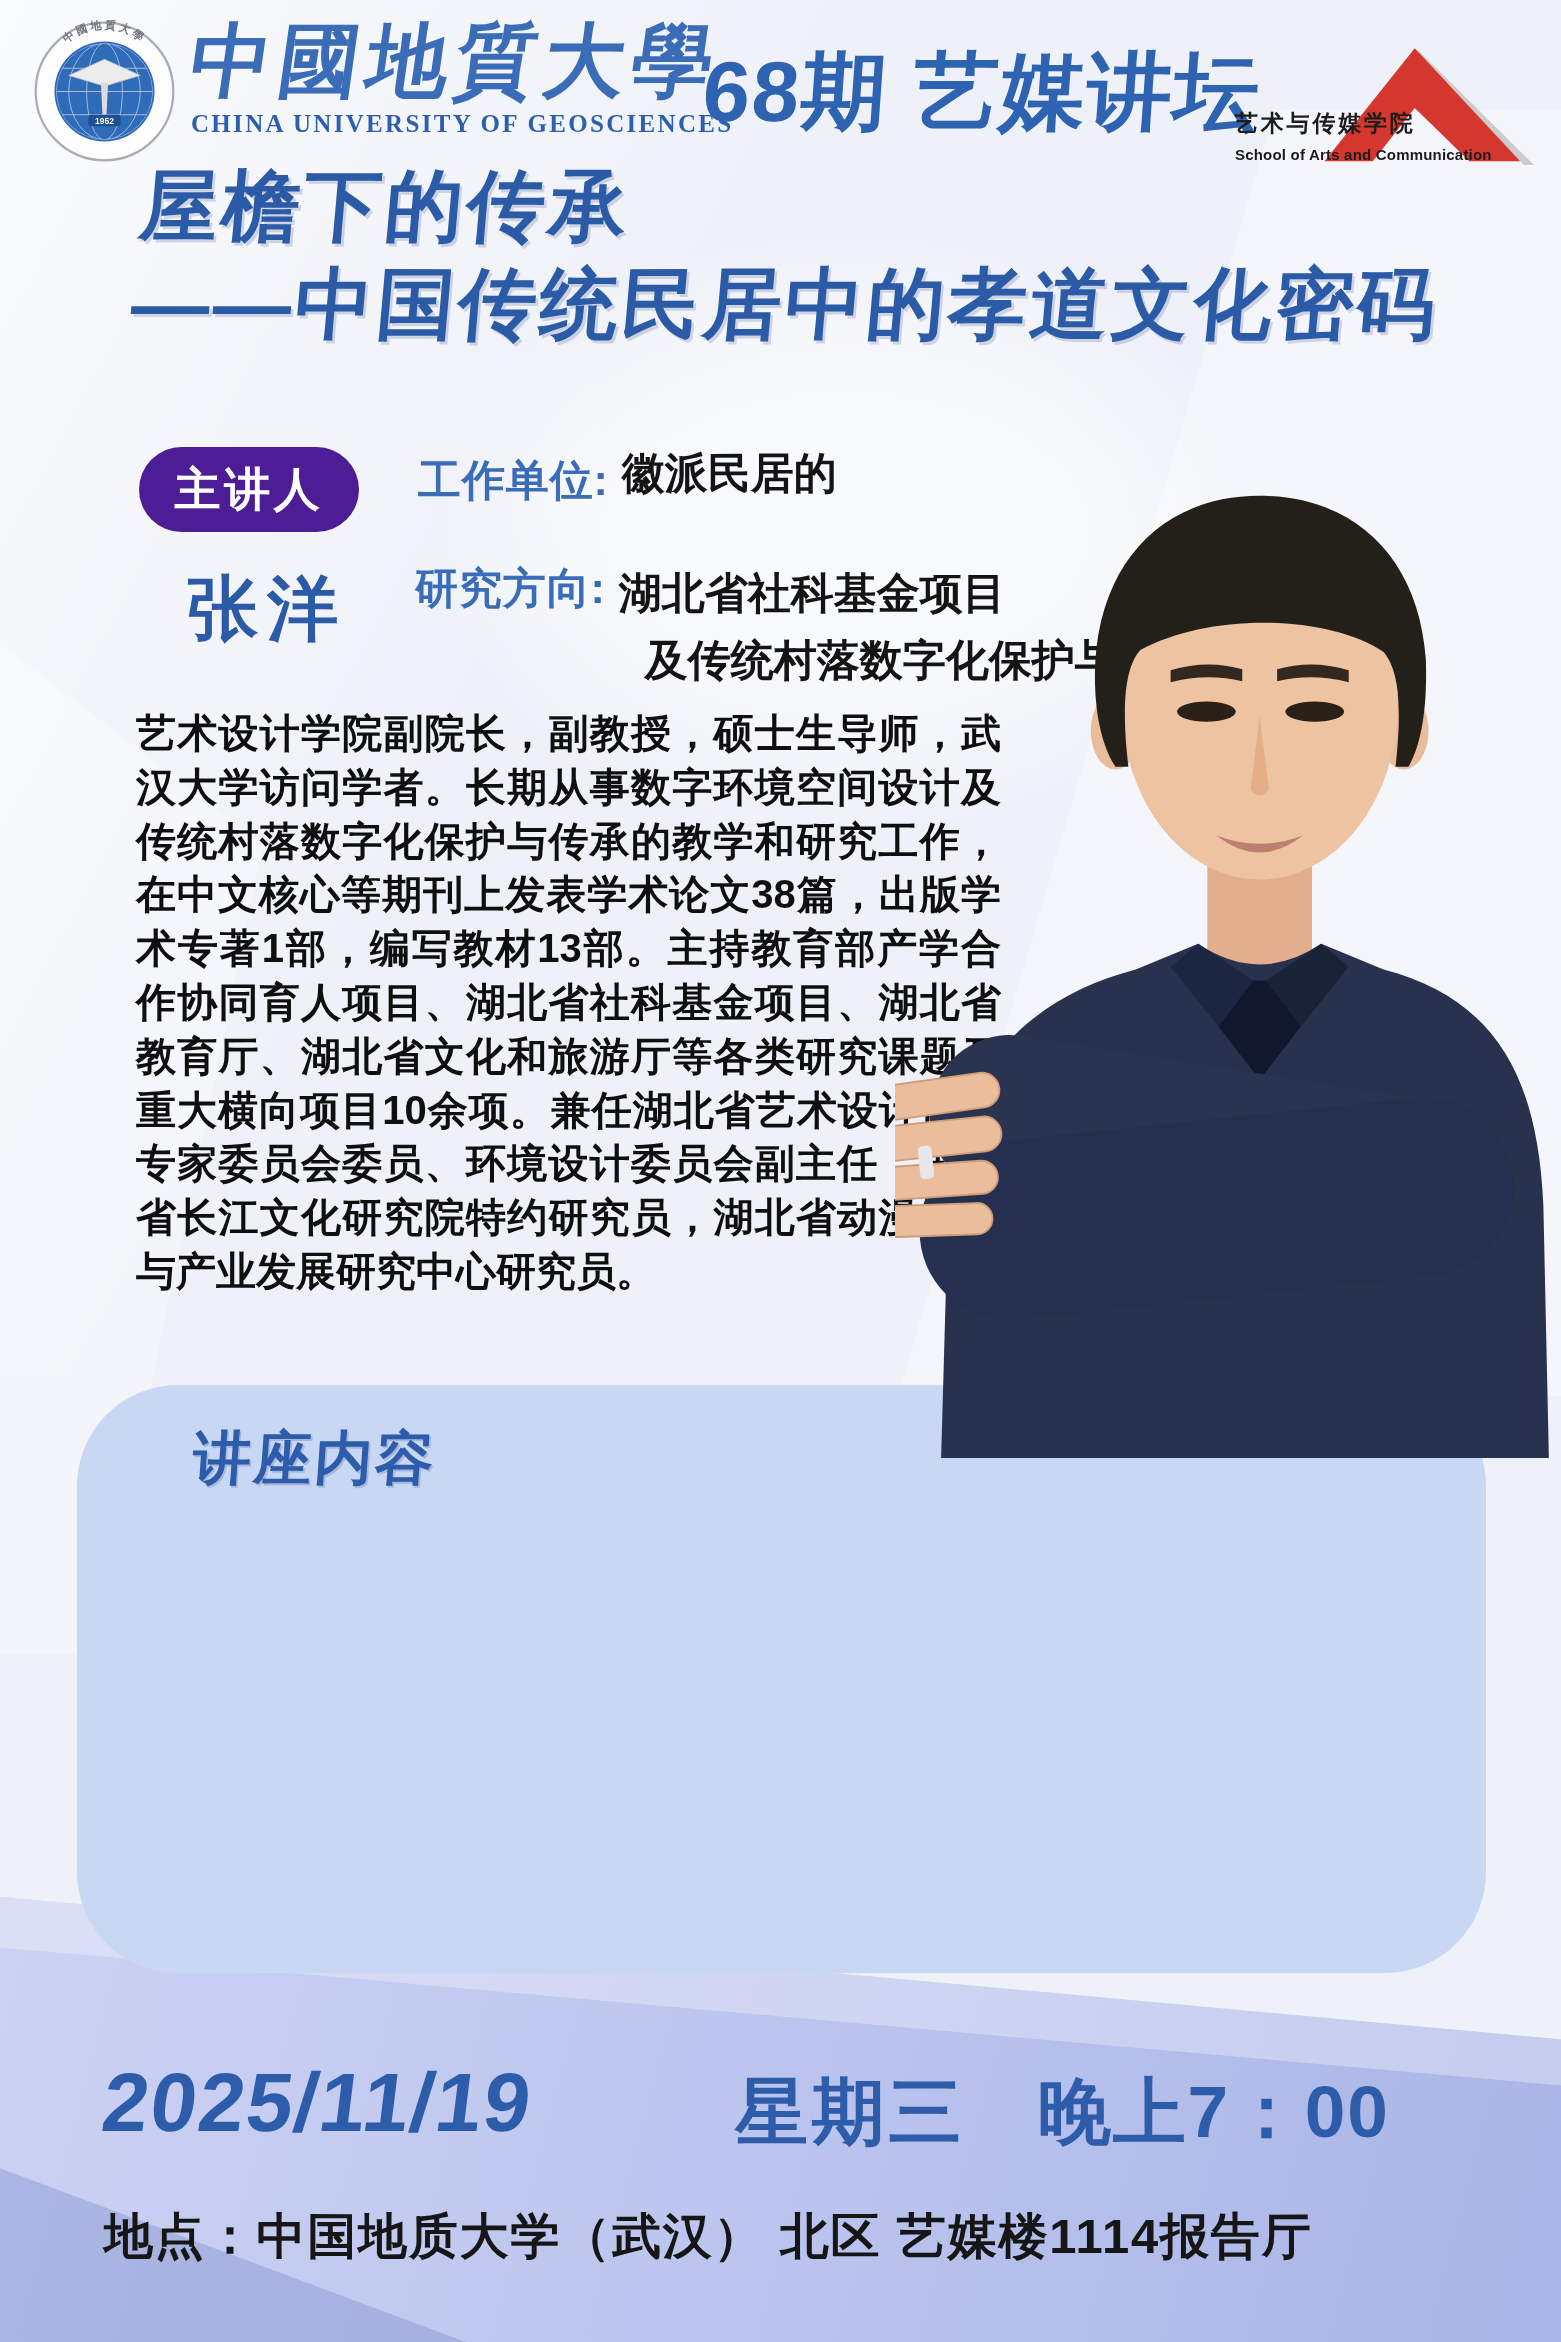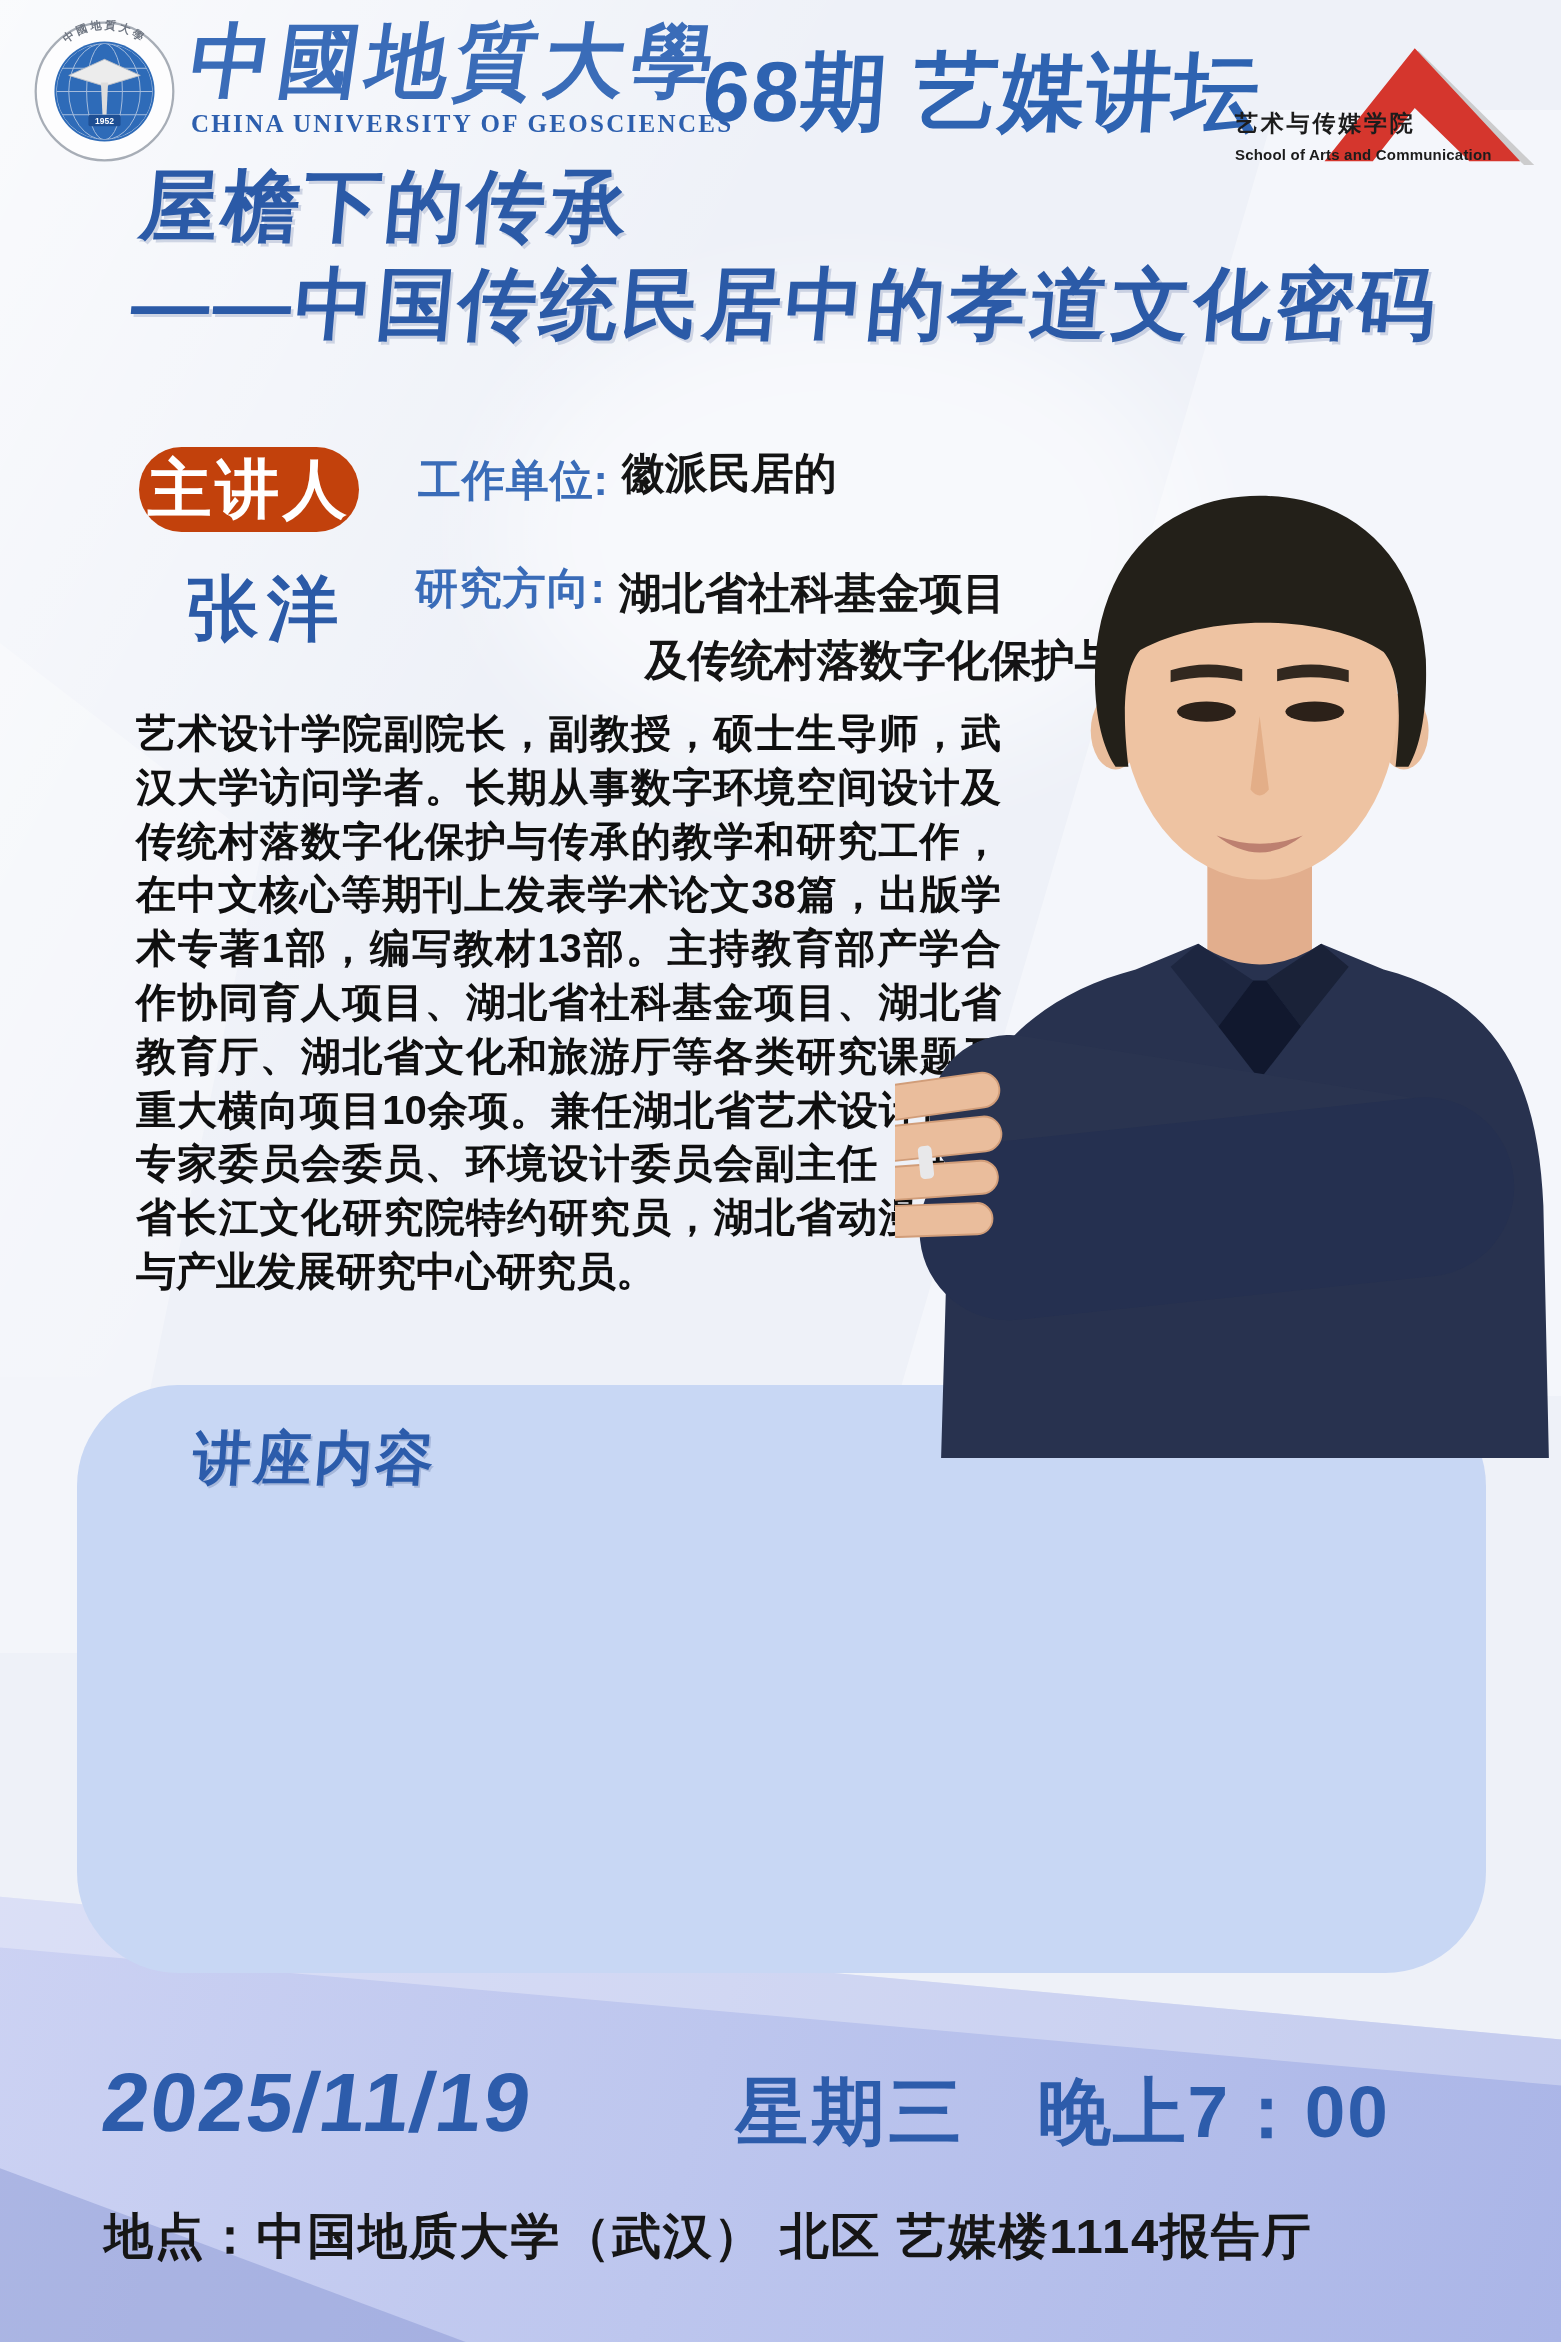--- a/index.html
+++ b/index.html
@@ -36,22 +36,22 @@
 
   
   .main-title { position:absolute; left:136px; top:167px; z-index:2; color:#2b5aa7;
     font-weight:900; transform:skewX(-5deg); letter-spacing:3.7px; }
   .main-title .t1 { font-size:78px; line-height:1.0; text-shadow:2.8px 2.8px 0 rgba(90,110,160,.25); }
   .main-title .t2 { font-size:78px; line-height:1.0; margin-top:20px; white-space:nowrap;
     text-shadow:2.8px 2.8px 0 rgba(90,110,160,.25); }
 
   
   .speaker-badge { position:absolute; left:139px; top:447px; width:220px; height:85px;
-    background:#c2410c; border-radius:43px; display:flex; align-items:center; justify-content:center;
-    color:#ffffff; font-size:64px; font-weight:900; letter-spacing:3.7px; z-index:2; }
+    background:#4c1d95; border-radius:43px; display:flex; align-items:center; justify-content:center;
+    color:#ffffff; font-size:46px; font-weight:900; letter-spacing:3.7px; z-index:2; }
   .speaker-name { position:absolute; left:187px; top:562px; font-size:71px; font-weight:900;
     color:#2b5aa7; letter-spacing:9.2px; z-index:2; }
   .info-row1 { position:absolute; left:418px; top:452px; display:flex; align-items:flex-start; z-index:2; }
   .info-row2 { position:absolute; left:415px; top:560px; display:flex; align-items:flex-start; z-index:2; }
   .info-label { font-size:43px; font-weight:900; color:#3a6cb8; letter-spacing:0.9px; white-space:nowrap;text-align:right; }
   .info-value { font-size:43px; font-weight:700; color:#141414; margin-left:13px; white-space:nowrap; line-height:1.0; }
   .info-value-multi { font-size:43px; font-weight:700; color:#141414; margin-left:13px; line-height:1.55; }
   .info-value-multi .l2 { margin-left:26px; }
 
   .speaker-bio { position:absolute; left:136px; top:707px; width:865px; z-index:2;

